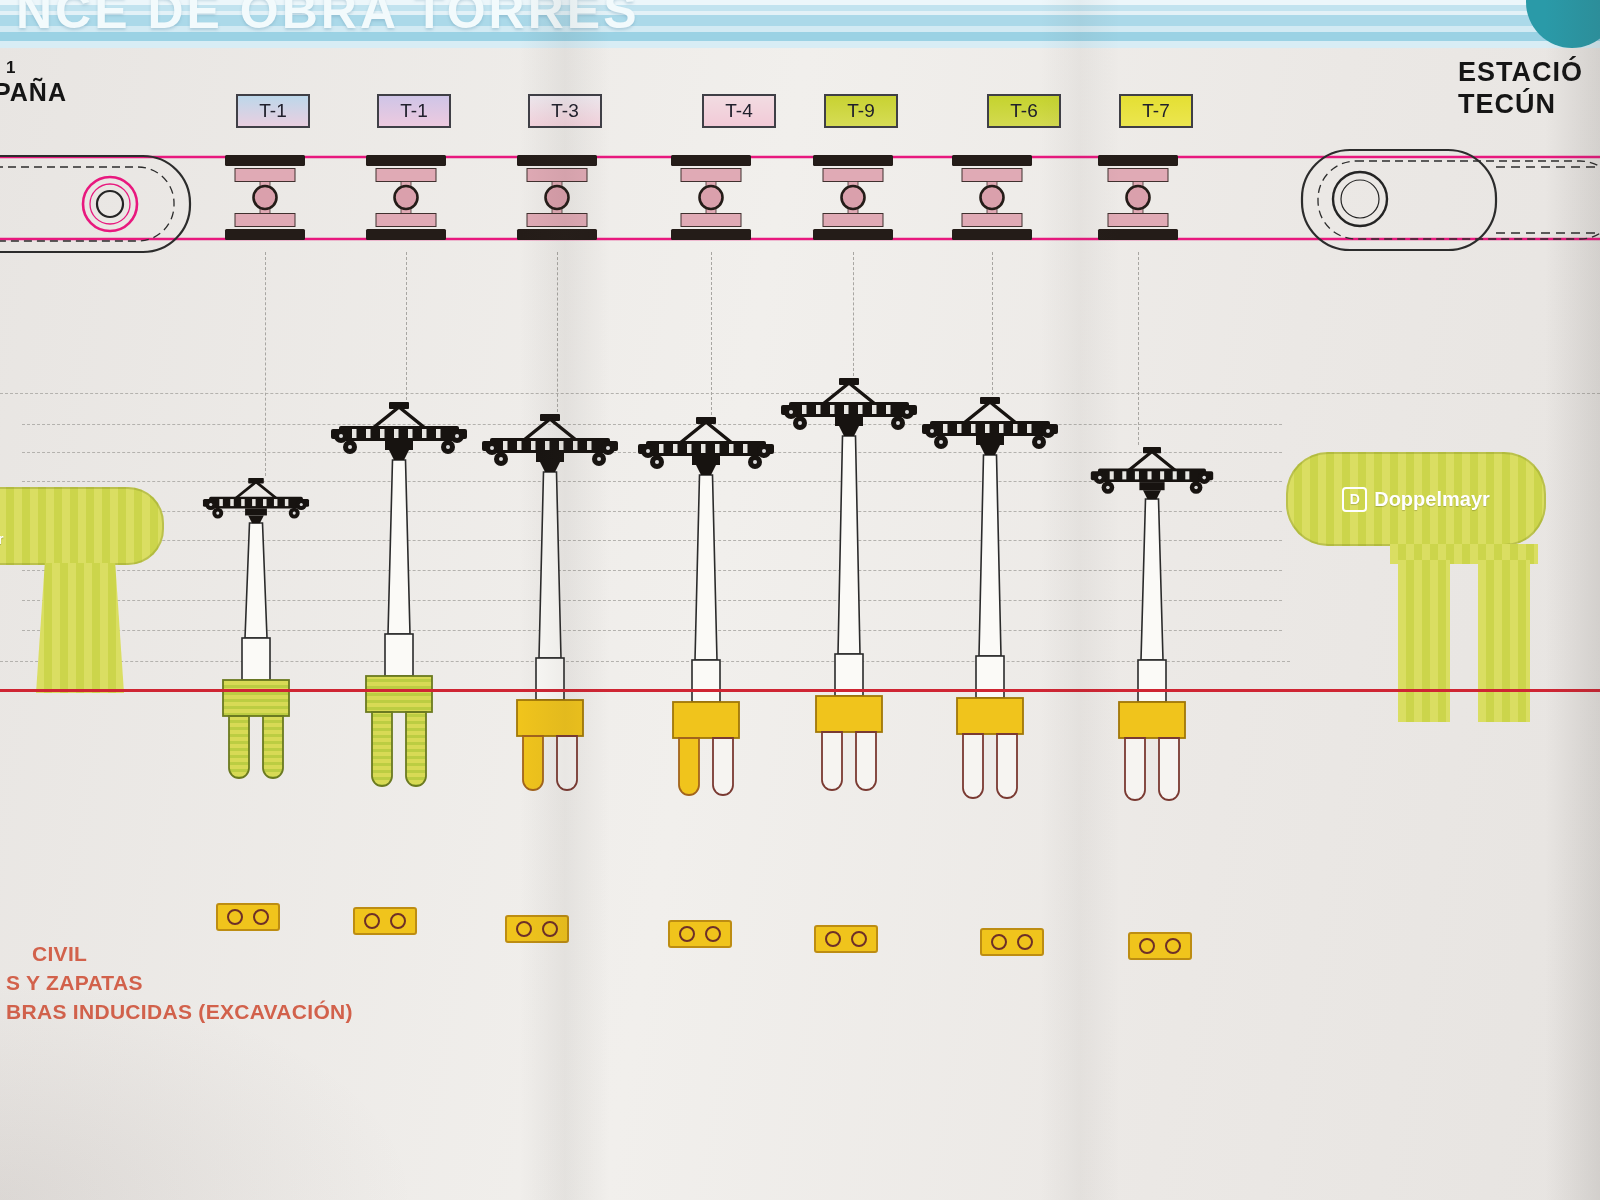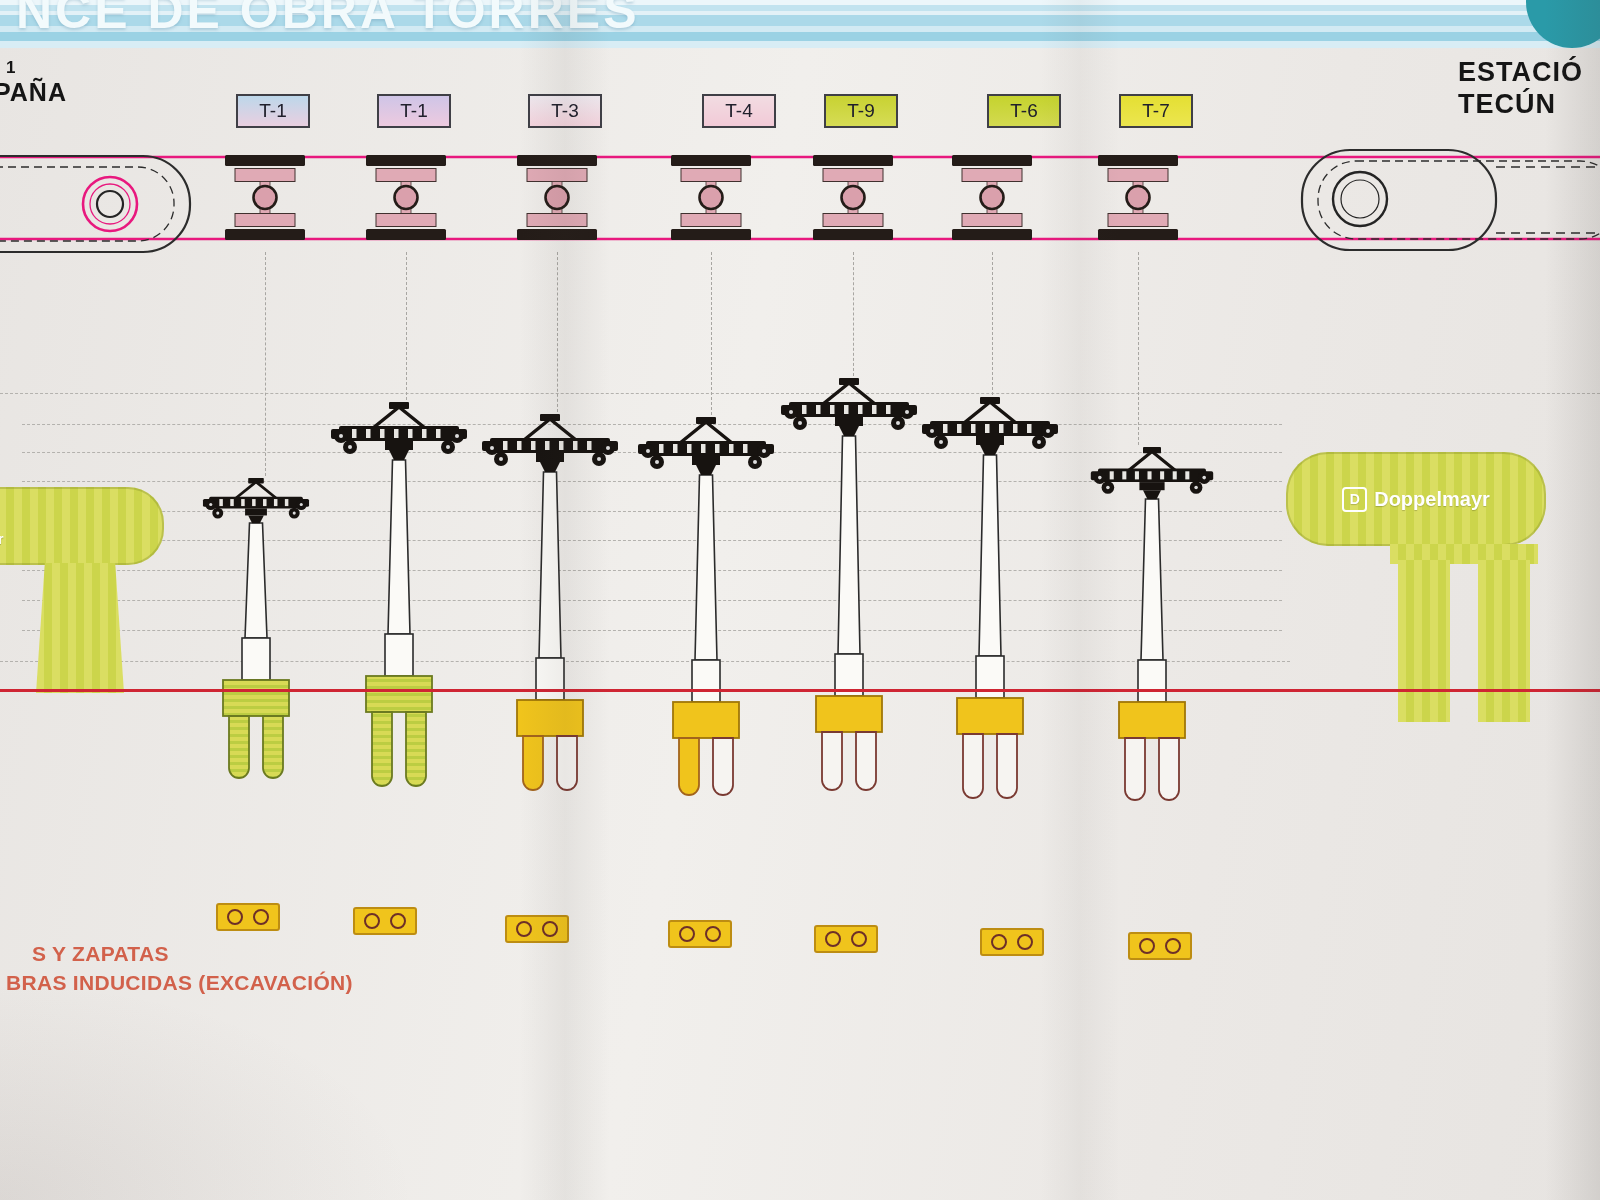--- a/index.html
+++ b/index.html
@@ -518,20 +518,21 @@
         <span class="c"></span>
         <span class="c"></span>
       </div>
       <div class="fp" style="left: 1128px; top: 932px;">
         <span class="c"></span>
         <span class="c"></span>
       </div>
     </div>
 
   <div class="legend">
+    <div class="ll">CIVIL</div>
     <div class="ll">S Y ZAPATAS</div>
     <div class="ll">BRAS INDUCIDAS (EXCAVACIÓN)</div>
   </div>
 
   <div class="sh sh-v1"></div>
   <div class="sh sh-v2"></div>
   <div class="sh sh-right"></div>
   <div class="sh sh-bl"></div>
 </div>
 

